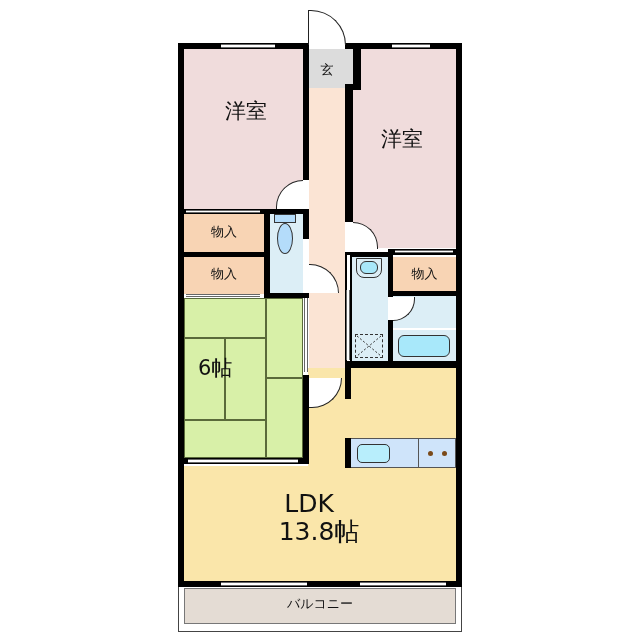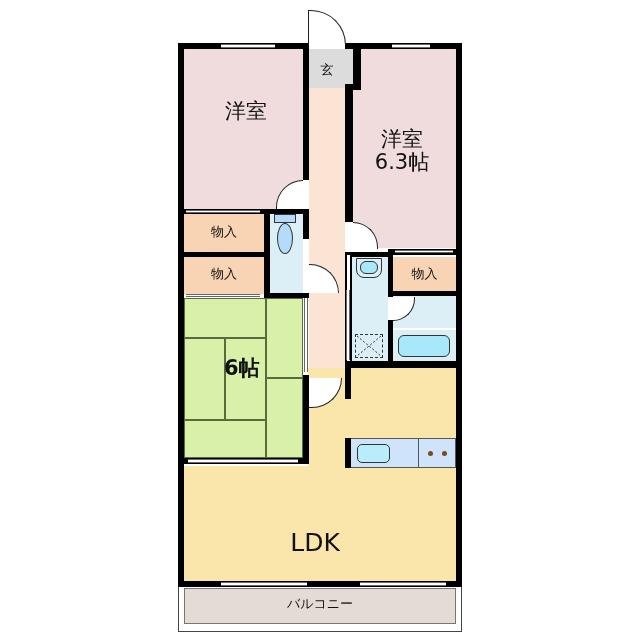--- a/index.html
+++ b/index.html
@@ -117,25 +117,25 @@
 <div class="abs" style="left:357px;top:444px;width:33px;height:19px;background:#b8eefc;border:1.5px solid #333;border-radius:5px;"></div>
 <div class="abs" style="left:418px;top:438px;width:1px;height:30px;background:#555;"></div>
 <div class="abs" style="left:428px;top:451px;width:5px;height:5px;background:#7a4a1a;border-radius:50%;"></div>
 <div class="abs" style="left:442px;top:451px;width:5px;height:5px;background:#7a4a1a;border-radius:50%;"></div>
 
 <div class="lbl" style="left:196px;top:100px;width:100px;font-size:21px;">
   <div>洋室</div>
 </div>
 <div class="lbl" style="left:352px;top:128px;width:100px;font-size:21px;">
   <div>洋室</div>
-  <div>6.3帖</div>
 </div>
 <div class="lbl" style="left:309px;top:63px;width:36px;font-size:13px;">玄</div>
 <div class="lbl" style="left:184px;top:225px;width:80px;font-size:13px;">物入</div>
 <div class="lbl" style="left:184px;top:267px;width:80px;font-size:13px;">物入</div>
 <div class="lbl" style="left:393px;top:267px;width:63px;font-size:13px;">物入</div>
 <div class="lbl" style="left:186px;top:357px;width:100px;font-size:21px;text-align:center;">
-  <div style="text-align:left;padding-left:38px;font-weight:bold;">6帖</div>
+  <div style="text-align:left;padding-left:12px;">6帖</div>
 </div>
-<div class="lbl" style="left:250px;top:490px;width:130px;font-size:25px;margin-top:39px;">
+<div class="lbl" style="left:244px;top:490px;width:130px;font-size:25px;">
   <div>LDK</div>
+  <div style="padding-left:20px;">13.8帖</div>
 </div>
 <div class="lbl" style="left:240px;top:597px;width:160px;font-size:13px;">バルコニー</div>
 
 </body></html>

